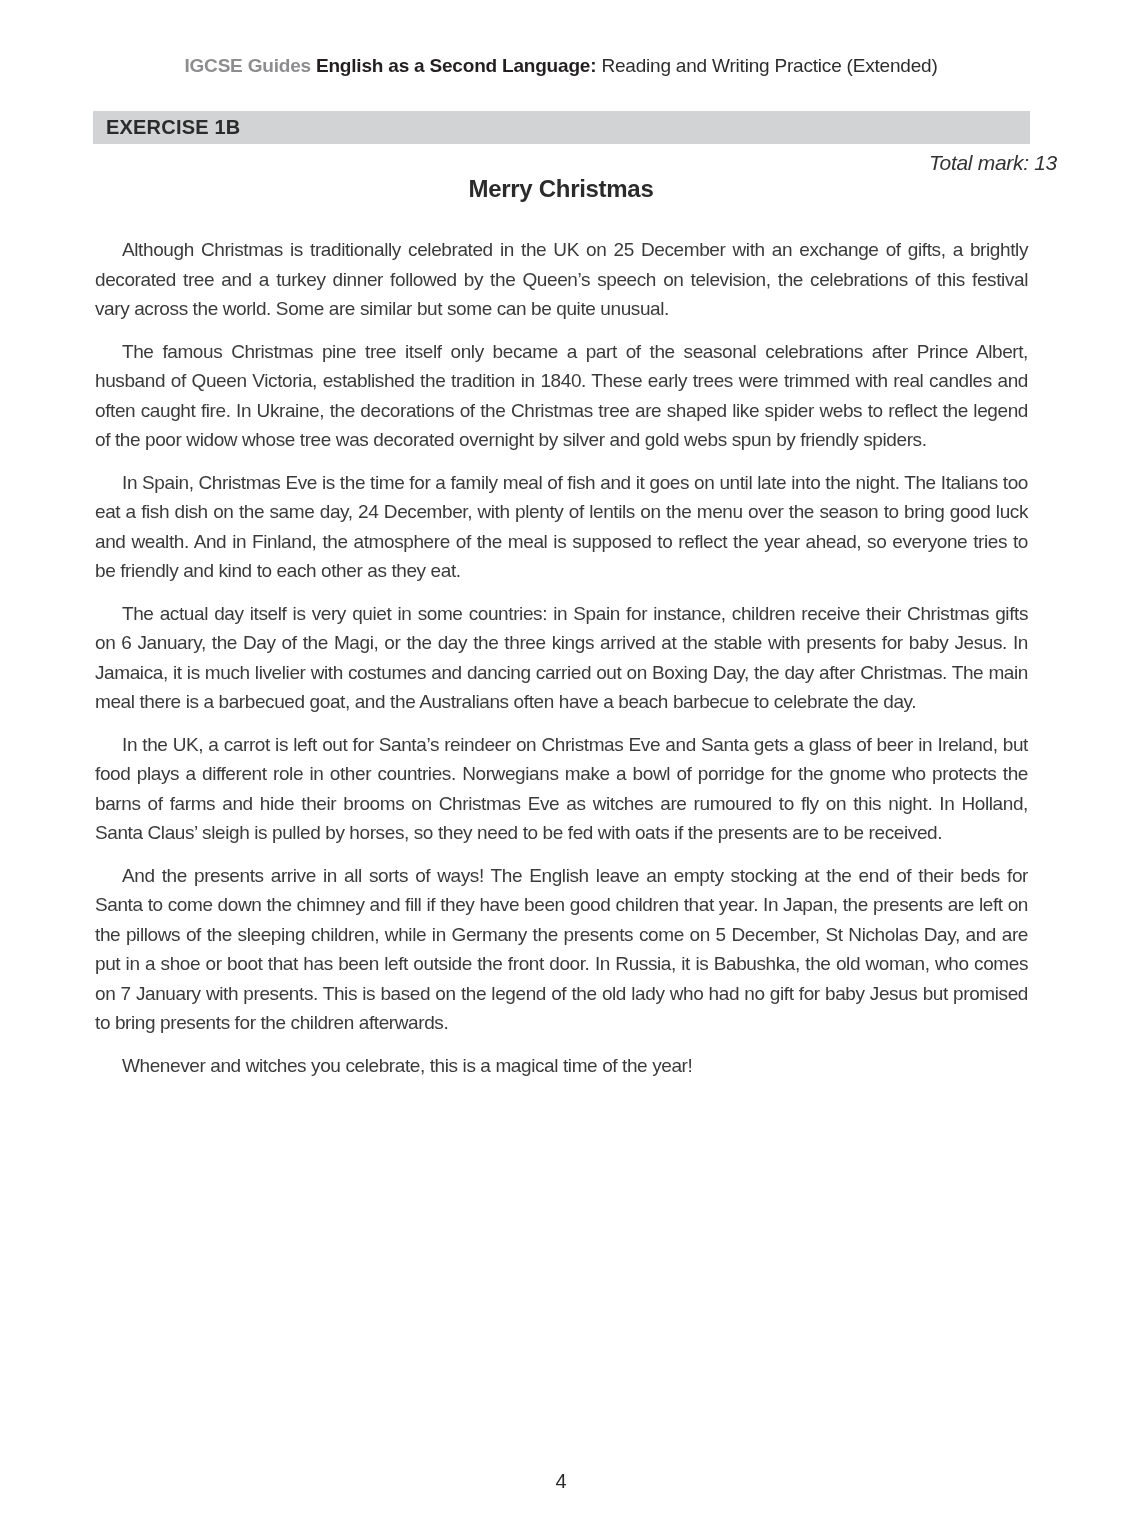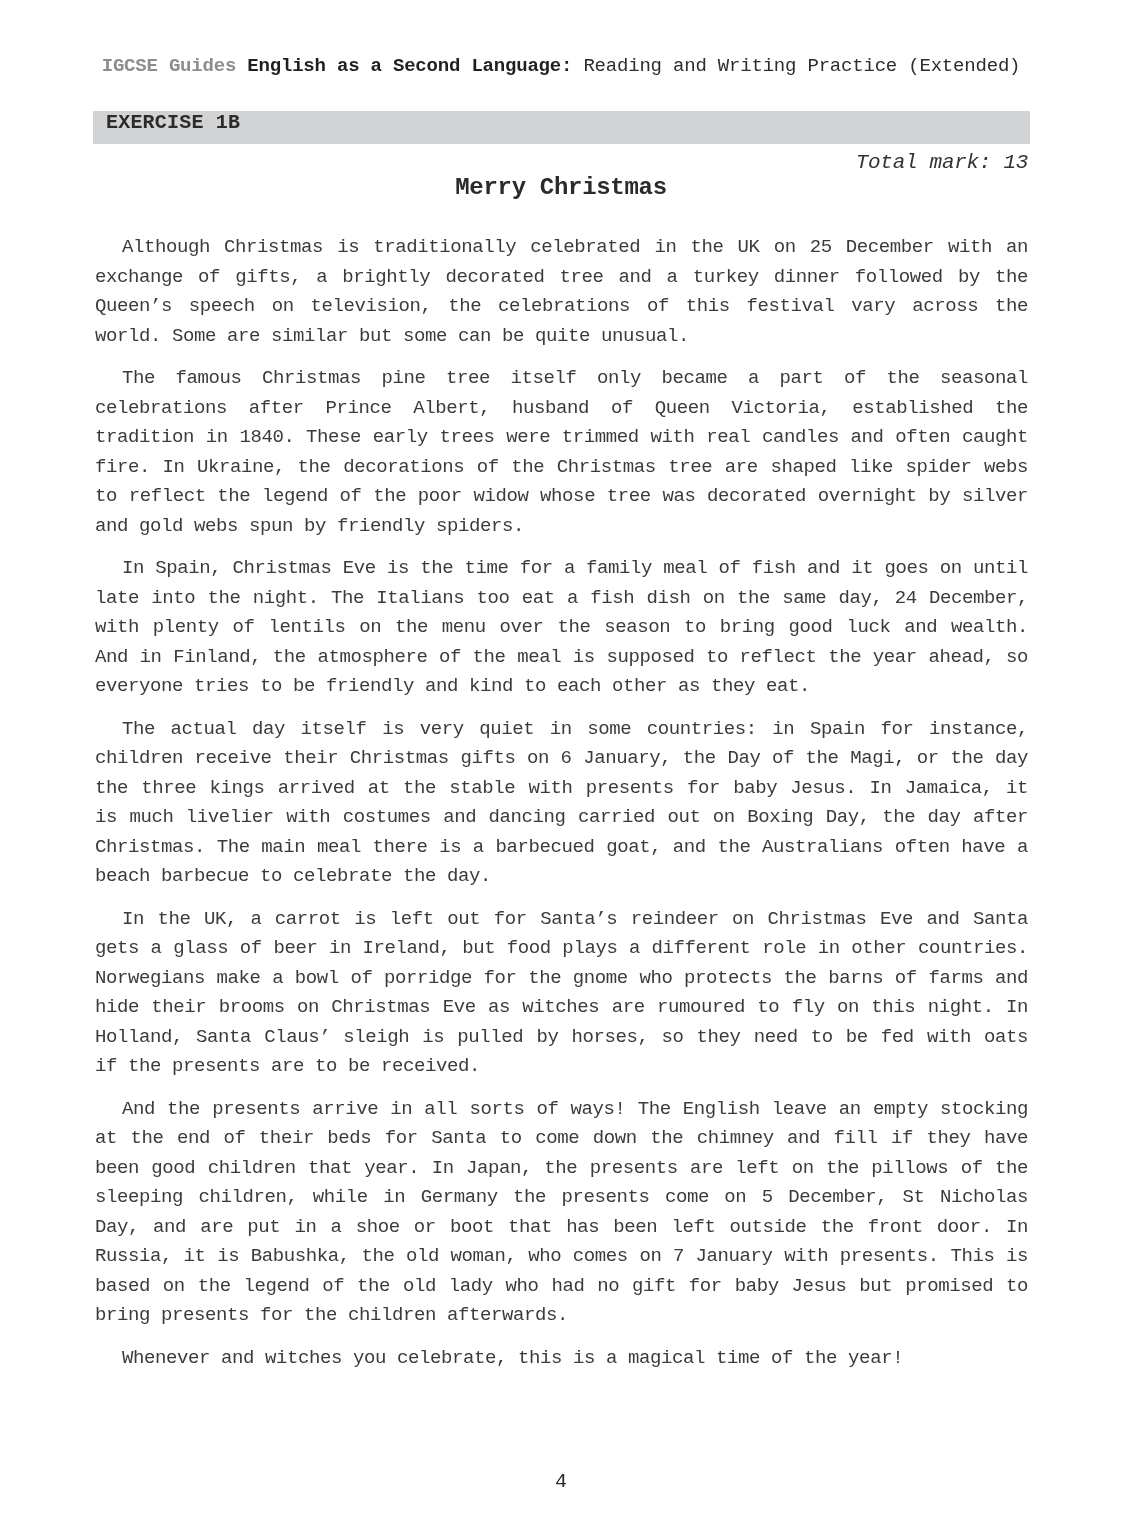--- a/index.html
+++ b/index.html
@@ -2,57 +2,58 @@
 <html><head>
 <meta charset="utf-8">
 <style>
   * { margin: 0; padding: 0; box-sizing: border-box; }
   html, body { background: #ffffff; }
   .page {
     position: relative;
     width: 1122px;
     height: 1535px;
     background: #ffffff;
-    font-family: Liberation Mono, monospace;
+    font-family: Liberation Sans, sans-serif;
     color: #3b3b3b;
     overflow: hidden;
   }
   .running-header {
     margin-top: 55px;
     text-align: center;
     font-size: 19px;
     letter-spacing: -0.2px;
     color: #2d2d2d;
     white-space: nowrap;
   }
   .running-header .brand { color: #8d8d8f; font-weight: bold; }
   .running-header .series { color: #231f20; font-weight: bold; }
   .running-header .subtitle { color: #2d2d2d; font-weight: normal; }
   .exercise-bar {
     margin: 34px 92px 0 93px;
     height: 33px;
     background: #d2d3d4;
     display: flex;
+    align-items: center;
     padding-left: 13px;
   }
   .exercise-bar .exercise-label {
     font-weight: bold;
     font-size: 20px;
     color: #2b2b2b;
     letter-spacing: 0.2px;
   }
   .instruction-block {
     margin: 31px 94px 0 95px;
     font-style: italic;
     font-size: 21px;
     letter-spacing: -0.3px;
     color: #333333;
   }
   .total-mark {
-    margin: 7px 94px 0 95px;
+    margin: 7px 65px 0 95px;
     text-align: right;
     font-style: italic;
     font-size: 21px;
     letter-spacing: -0.3px;
     color: #333333;
   }
   .article-title {
     text-align: center;
     font-weight: bold;
     font-size: 24px;

